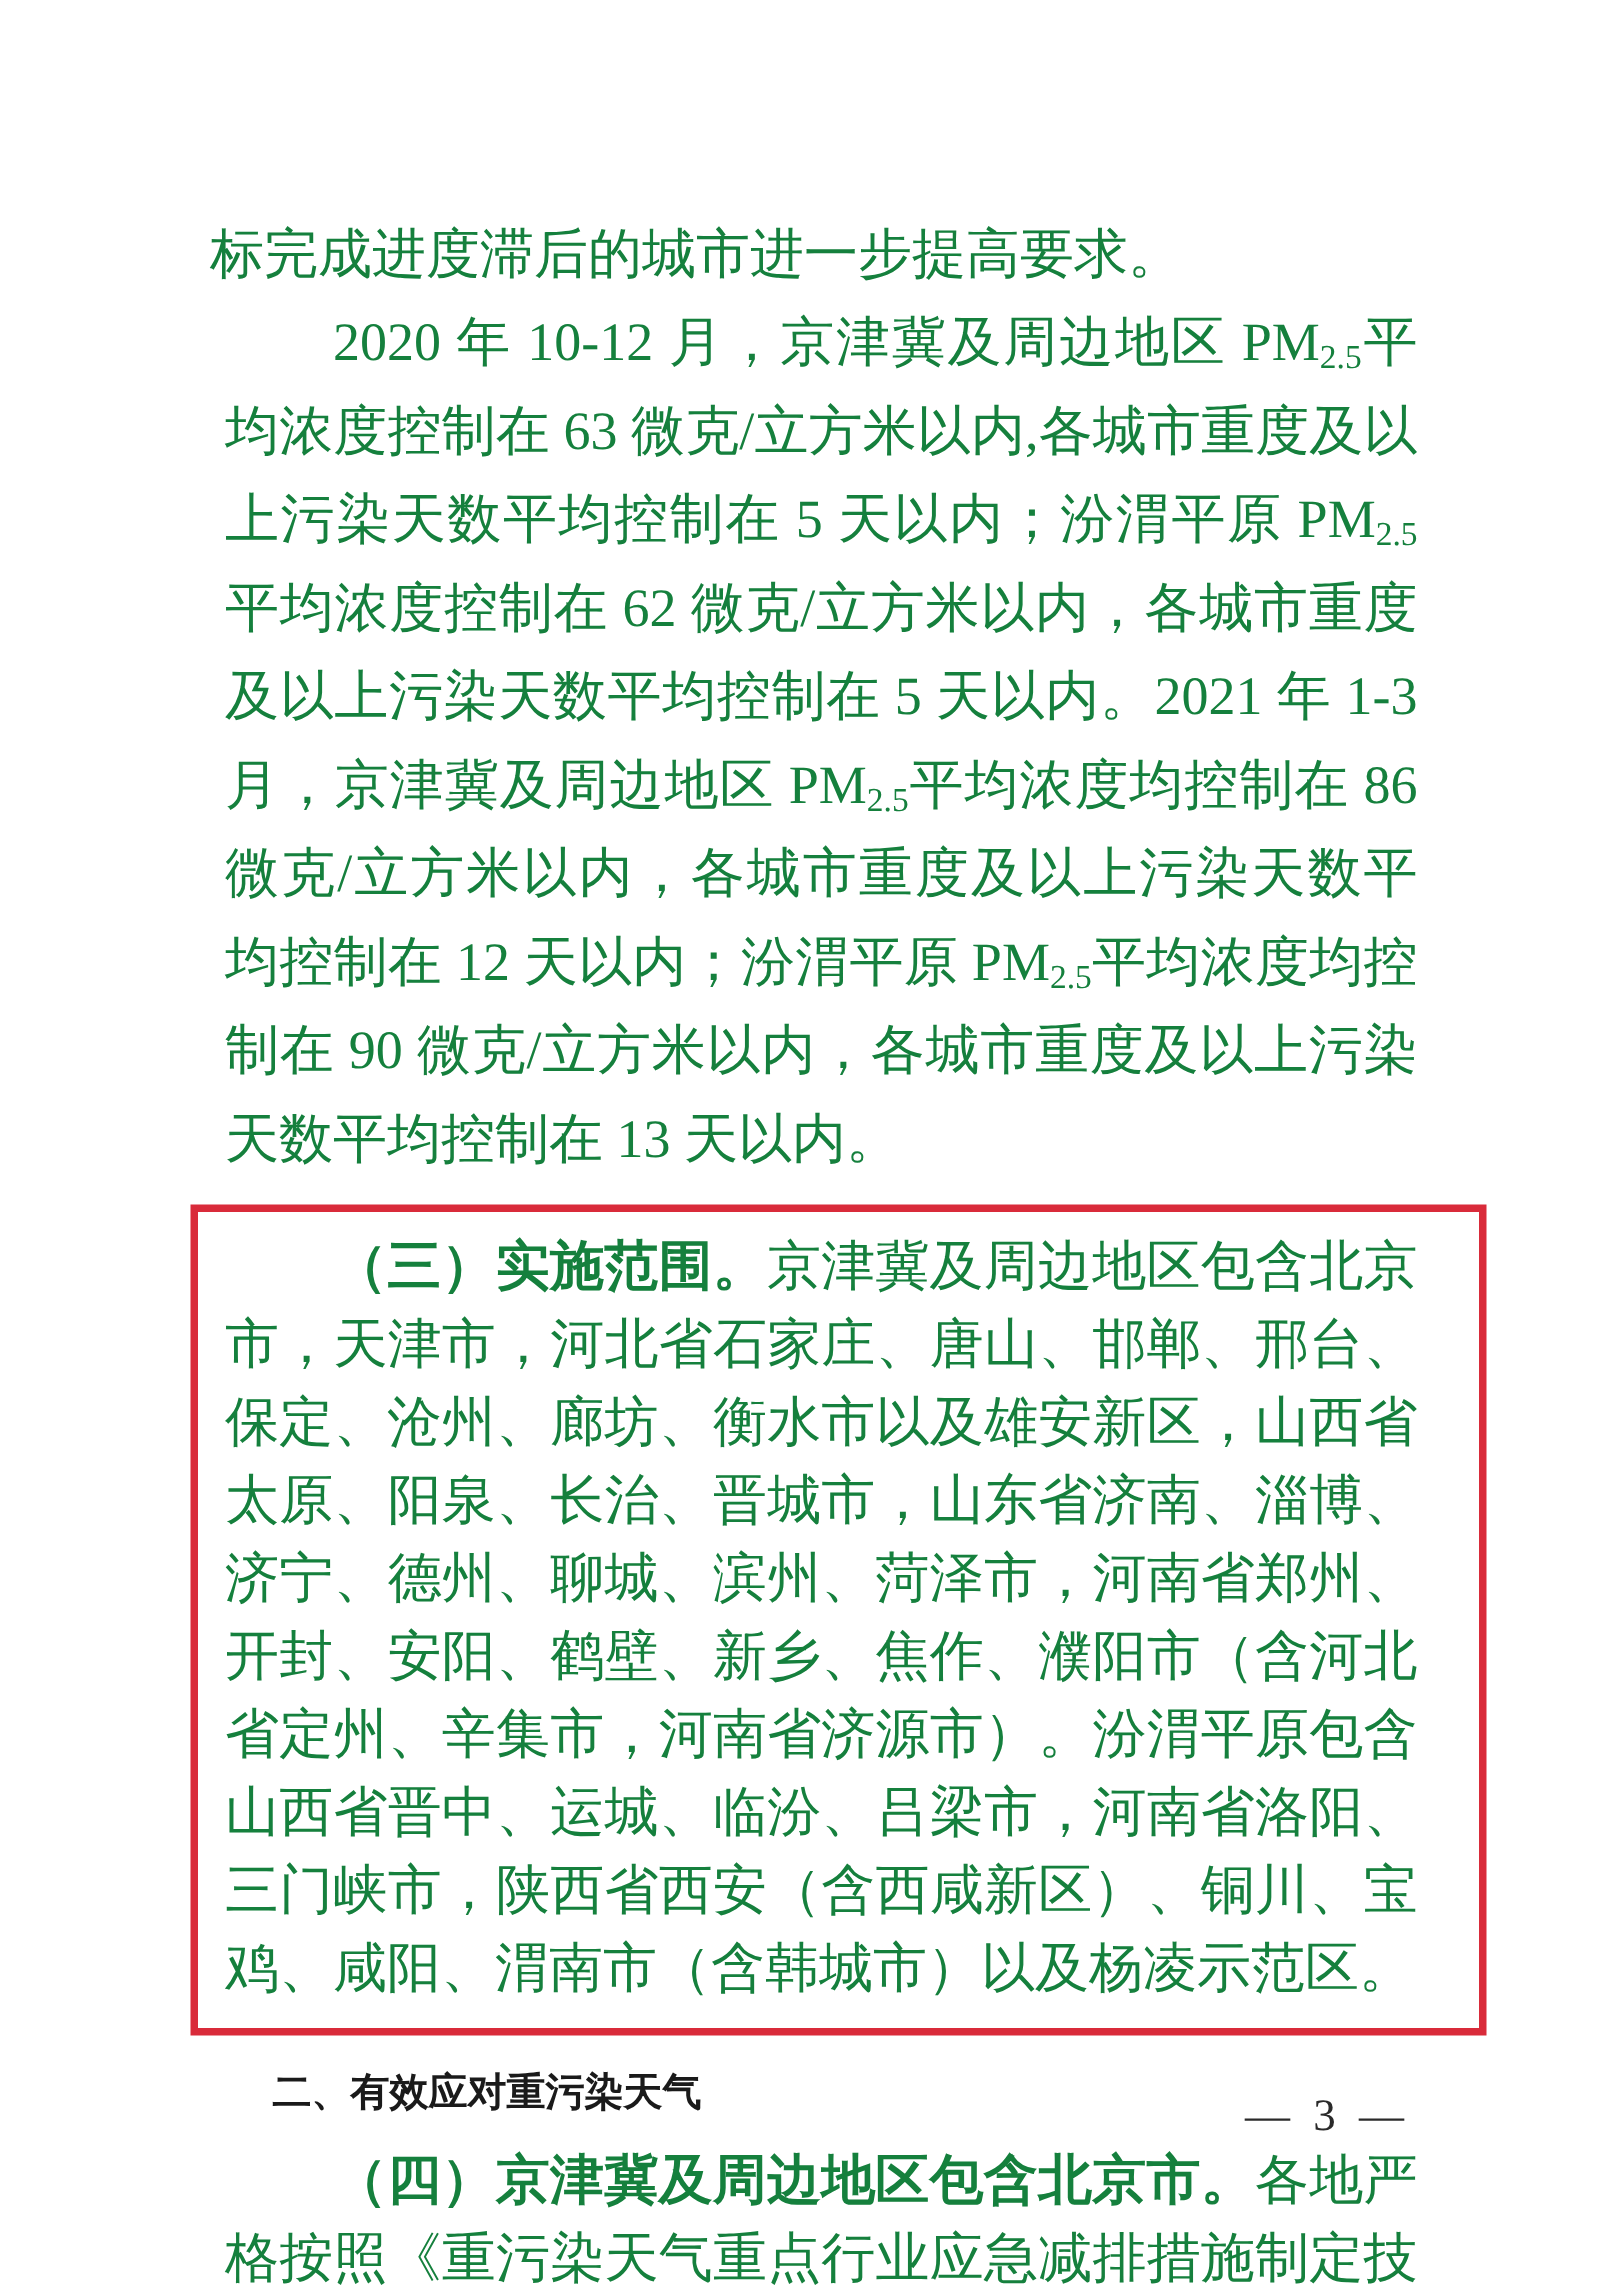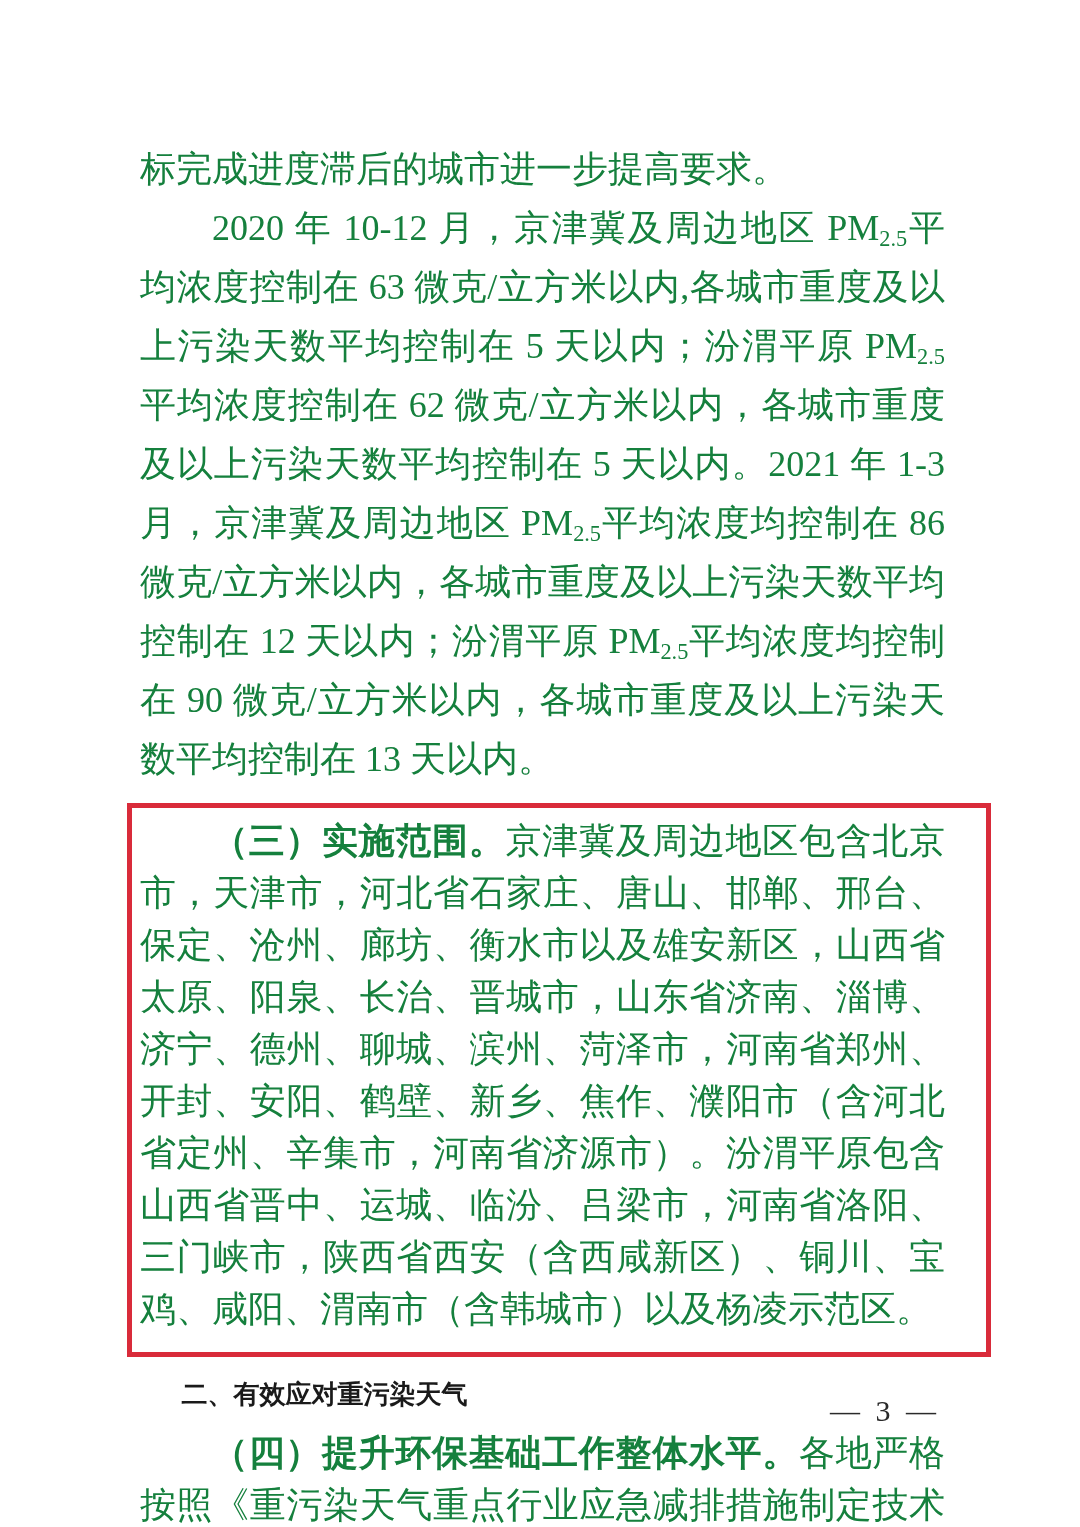--- a/index.html
+++ b/index.html
@@ -18,32 +18,31 @@
     width: 805px;
   }
   .para {
     margin: 0;
     font-size: 36px;
     line-height: 59px;
     color: #15803d;
     text-align: justify;
     word-break: break-all;
   }
-  .para.indent { text-indent: 2em; }
+  .para.indent { text-indent: 2em; margin-left: 10px; }
   .para b { font-weight: bold; }
   sub.pm-sub {
     font-size: 0.62em;
     line-height: 0;
     vertical-align: -0.25em;
   }
   .red-box {
     border: 5px solid #d92b3a;
     margin: 14px -46px 10px -13px;
     padding: 10px 41px 14px 8px;
-    font-family: Liberation Mono, monospace;
   }
   .red-box .para { line-height: 52px; }
   .heading {
     margin: 14px 0 10px 0;
     font-family: "Liberation Sans", "DejaVu Sans", sans-serif;
     font-weight: bold;
     font-size: 26px;
     line-height: 46px;
     color: #1a1a1a;
     text-indent: 1.6em;
@@ -67,17 +66,17 @@
   <p class="para">标完成进度滞后的城市进一步提高要求。</p>
 
   <p class="para indent"><span>2020 年 10-12 月，京津冀及周边地区 PM</span><sub class="pm-sub">2.5</sub><span>平均浓度控制在 63 微克/立方米以内,各城市重度及以上污染天数平均控制在 5 天以内；汾渭平原 PM</span><sub class="pm-sub">2.5</sub><span>平均浓度控制在 62 微克/立方米以内，各城市重度及以上污染天数平均控制在 5 天以内。2021 年 1-3 月，京津冀及周边地区 PM</span><sub class="pm-sub">2.5</sub><span>平均浓度均控制在 86 微克/立方米以内，各城市重度及以上污染天数平均控制在 12 天以内；汾渭平原 PM</span><sub class="pm-sub">2.5</sub><span>平均浓度均控制在 90 微克/立方米以内，各城市重度及以上污染天数平均控制在 13 天以内。</span></p>
 
   <div class="red-box" style="border-color: rgb(217, 43, 58);">
     <p class="para indent"><b>（三）实施范围。</b><span>京津冀及周边地区包含北京市，天津市，河北省石家庄、唐山、邯郸、邢台、保定、沧州、廊坊、衡水市以及雄安新区，山西省太原、阳泉、长治、晋城市，山东省济南、淄博、济宁、德州、聊城、滨州、菏泽市，河南省郑州、开封、安阳、鹤壁、新乡、焦作、濮阳市（含河北省定州、辛集市，河南省济源市）。汾渭平原包含山西省晋中、运城、临汾、吕梁市，河南省洛阳、三门峡市，陕西省西安（含西咸新区）、铜川、宝鸡、咸阳、渭南市（含韩城市）以及杨凌示范区。</span></p>
   </div>
 
   <h2 class="heading">二、有效应对重污染天气</h2>
 
-  <p class="para indent tight"><b>（四）提升环保基础工作整体水平。</b><span>各地严格按照《重污染天气重点行业应急减排措施制定技术指南》（以下简称《技术指南》）有关要求，全面推进绩效分级差异化管控，鼓励环保绩效水平高的“先进”企业，鞭策环保绩效水平低的“后进”企业，以“先进”带动“后进”，提升环保基础工作整体水平。各地要高度重视，确</span></p>
+  <p class="para indent tight"><b>（四）京津冀及周边地区包含北京市。</b><span>各地严格按照《重污染天气重点行业应急减排措施制定技术指南》（以下简称《技术指南》）有关要求，全面推进绩效分级差异化管控，鼓励环保绩效水平高的“先进”企业，鞭策环保绩效水平低的“后进”企业，以“先进”带动“后进”，提升环保基础工作整体水平。各地要高度重视，确</span></p>
 
 </div>
 
 <div class="page-number">— 3 —</div>
 
 </body></html>

